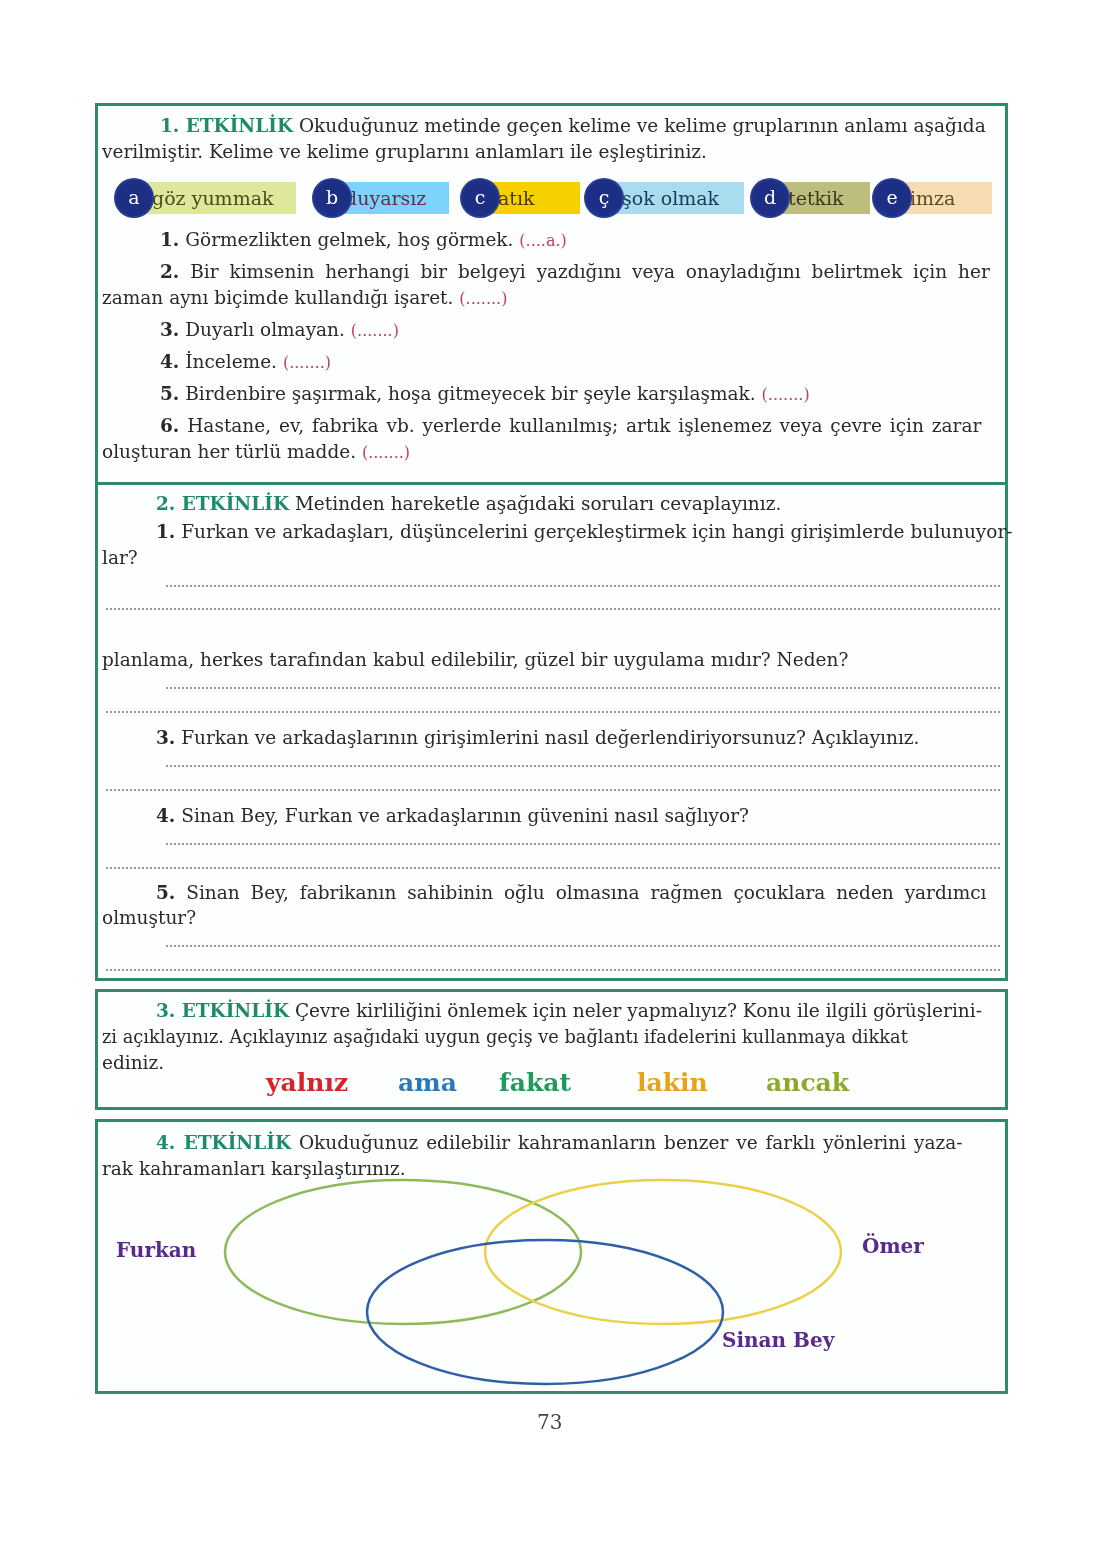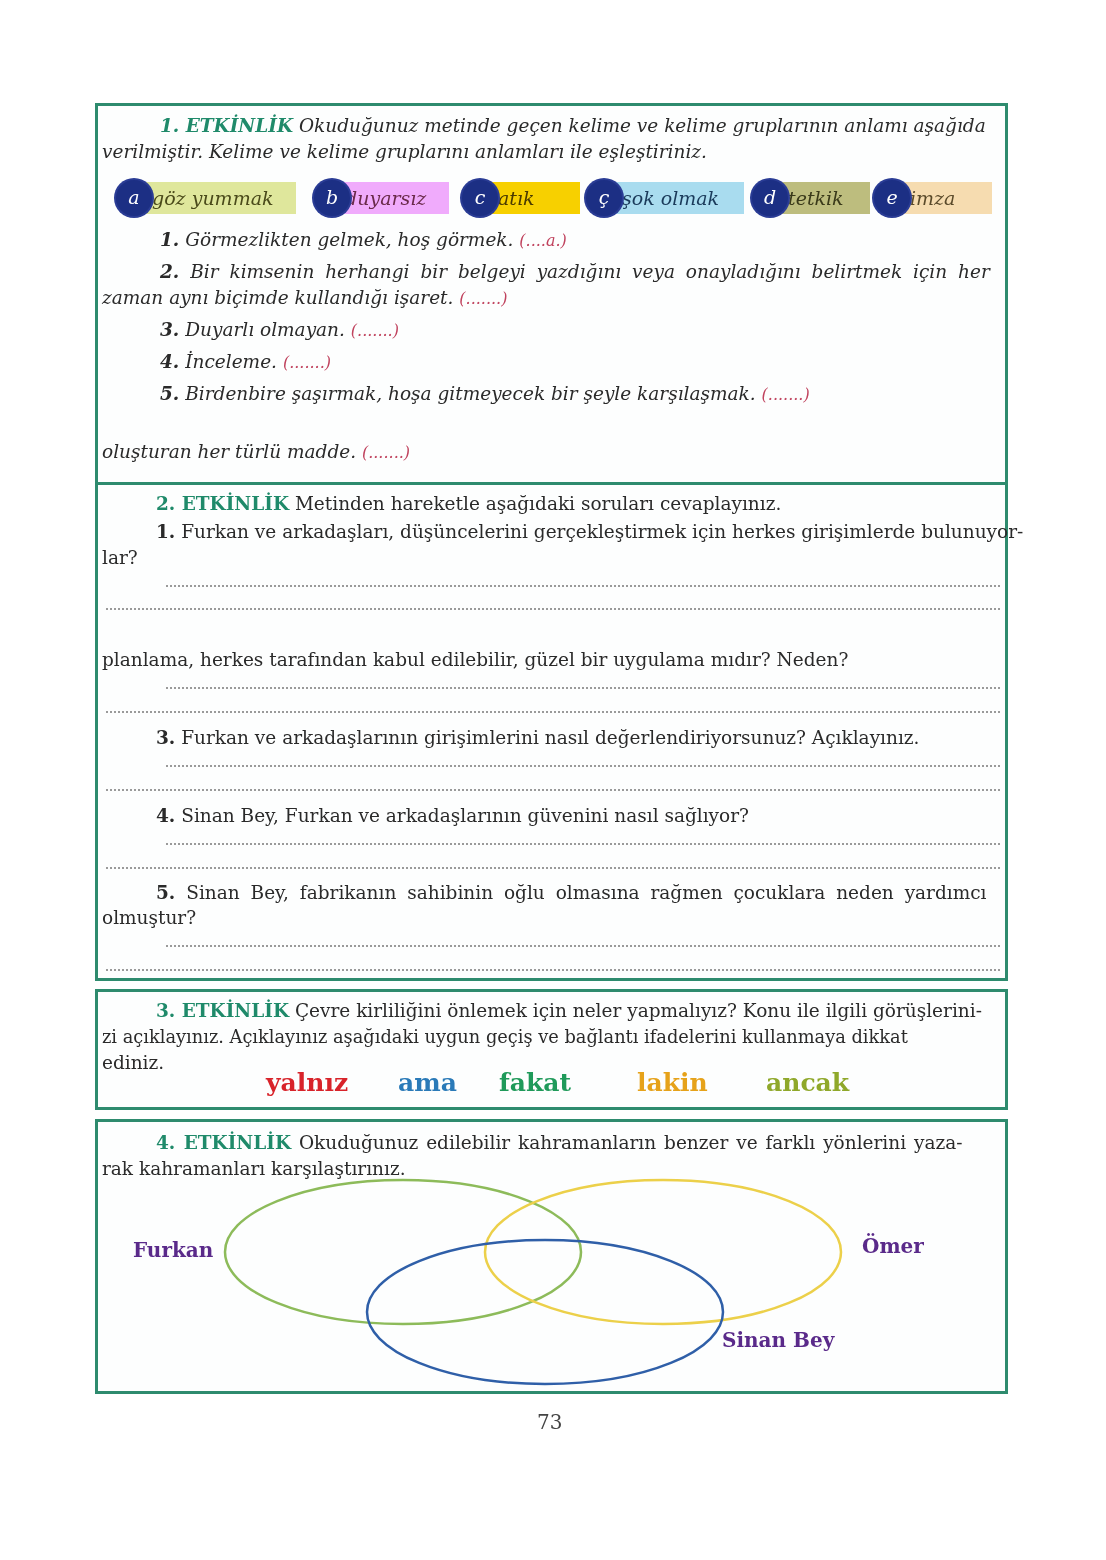--- a/index.html
+++ b/index.html
@@ -31,34 +31,34 @@
       position: absolute; top: 2px; height: 32px; line-height: 32px; font-size: 19px;
       padding: 0 10px 0 0; 
     }
     .conn { position: absolute; top: 74px; font-size: 25px; font-weight: bold; font-family: "DejaVu Serif", serif; }
     .venn-label { position: absolute; font-size: 20px; font-weight: bold; color: #5a2a8a; }
     .page-num { position: absolute; left: 537px; top: 1410px; font-size: 20px; color: #444; }
   </style>
 </head>
 <body>
 
-<section class="box" style="top:103px; height:432px;font-style:italic;">
+<section class="box" style="top:103px; height:432px;">
   <p class="p" style="left:4px; top:7px; width:902px;">
     <span style="display:inline-block; width:58px;"></span><span class="etk">1. ETKİNLİK</span>
     <span>Okuduğunuz metinde geçen kelime ve kelime gruplarının anlamı aşağıda</span>
   </p>
   <p class="p" style="left:4px; top:33px;">verilmiştir. Kelime ve kelime gruplarını anlamları ile eşleştiriniz.</p>
 
   <div class="chip-row">
     <div class="chip" style="left:0px; width:190px;">
       <span class="chip-label" style="left:22px; width:158px; padding-left:14px; box-sizing:border-box; background:#dfe79c; color:#4a4a1a;">göz yummak</span>
       <span class="badge">a</span>
     </div>
     <div class="chip" style="left:198px; width:142px;">
-      <span class="chip-label" style="left:17px; width:118px; padding-left:14px; box-sizing:border-box; background:#f0abfc; color:#6a2a4a;">duyarsız</span>
+      <span class="chip-label" style="left:17px; width:118px; padding-left:14px; box-sizing:border-box; background:#7dd3fc; color:#6a2a4a;">duyarsız</span>
       <span class="badge">b</span>
     </div>
     <div class="chip" style="left:346px; width:120px;">
       <span class="chip-label" style="left:22px; width:96px; padding-left:14px; box-sizing:border-box; background:#f7d000; color:#4a3a00;">atık</span>
       <span class="badge">c</span>
     </div>
     <div class="chip" style="left:470px; width:160px;">
       <span class="chip-label" style="left:22px; width:136px; padding-left:14px; box-sizing:border-box; background:#a9dcef; color:#1a3a5a;">şok olmak</span>
       <span class="badge">ç</span>
     </div>
@@ -93,35 +93,39 @@
   <p class="p" style="left:62px; top:243px;">
     <span class="num">4.</span>
     <span>İnceleme.</span>
     <span class="blank">(.......)</span>
   </p>
   <p class="p" style="left:62px; top:275px;">
     <span class="num">5.</span>
     <span>Birdenbire şaşırmak, hoşa gitmeyecek bir şeyle karşılaşmak.</span>
     <span class="blank">(.......)</span>
   </p>
+  <p class="p" style="left:62px; top:307px; word-spacing:2px;">
+    <span class="num">6.</span>
+    <span>Hastane, ev, fabrika vb. yerlerde kullanılmış; artık işlenemez veya çevre için zarar</span>
+  </p>
   <p class="p" style="left:4px; top:333px;">
     <span>oluşturan her türlü madde.</span>
     <span class="blank">(.......)</span>
   </p>
 </section>
 
 <section class="box" style="top:482px; height:499px;">
   <p class="p" style="left:58px; top:6px;">
     <span class="etk">2. ETKİNLİK</span>
     <span>Metinden hareketle aşağıdaki soruları cevaplayınız.</span>
   </p>
 
   <p class="p" style="left:58px; top:34px;">
     <span class="num">1.</span>
-    <span>Furkan ve arkadaşları, düşüncelerini gerçekleştirmek için herkes girişimlerde bulunuyor-</span>
+    <span>Furkan ve arkadaşları, düşüncelerini gerçekleştirmek için hangi girişimlerde bulunuyor-</span>
   </p>
   <p class="p" style="left:4px; top:60px;">lar?</p>
   <div class="dots" style="left:68px; width:834px; top:100px;"></div>
   <div class="dots" style="left:8px; width:894px; top:123px;"></div>
 
   <p class="p" style="left:4px; top:162px;">planlama, herkes tarafından kabul edilebilir, güzel bir uygulama mıdır? Neden?</p>
   <div class="dots" style="left:68px; width:834px; top:202px;"></div>
   <div class="dots" style="left:8px; width:894px; top:226px;"></div>
 
   <p class="p" style="left:58px; top:240px;">
@@ -168,18 +172,18 @@
     <span>Okuduğunuz edilebilir kahramanların benzer ve farklı yönlerini yaza-</span>
   </p>
   <p class="p" style="left:4px; top:34px;">rak kahramanları  karşılaştırınız.</p>
 
   <svg width="907" height="272" style="position:absolute; left:0; top:0;">
     <ellipse cx="305" cy="130" rx="178" ry="72" fill="none" stroke="#8dbb5a" stroke-width="2.5"></ellipse>
     <ellipse cx="565" cy="130" rx="178" ry="72" fill="none" stroke="#ecd04a" stroke-width="2.5"></ellipse>
     <ellipse cx="447" cy="190" rx="178" ry="72" fill="none" stroke="#2f5fa8" stroke-width="2.5"></ellipse>
   </svg>
 
-  <span class="venn-label" style="left:35px; top:116px;text-align:right;">Furkan</span>
+  <span class="venn-label" style="left:18px; top:116px;text-align:right;">Furkan</span>
   <span class="venn-label" style="left:764px; top:112px;">Ömer</span>
   <span class="venn-label" style="left:624px; top:206px;">Sinan Bey</span>
 </section>
 
 <div class="page-num">73</div>
 
 </body></html>

